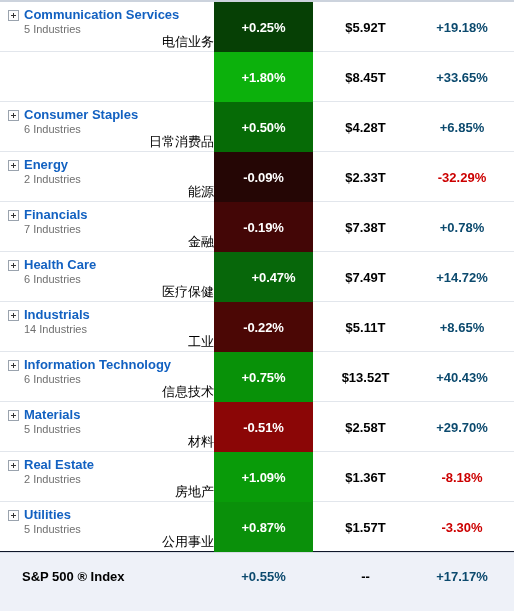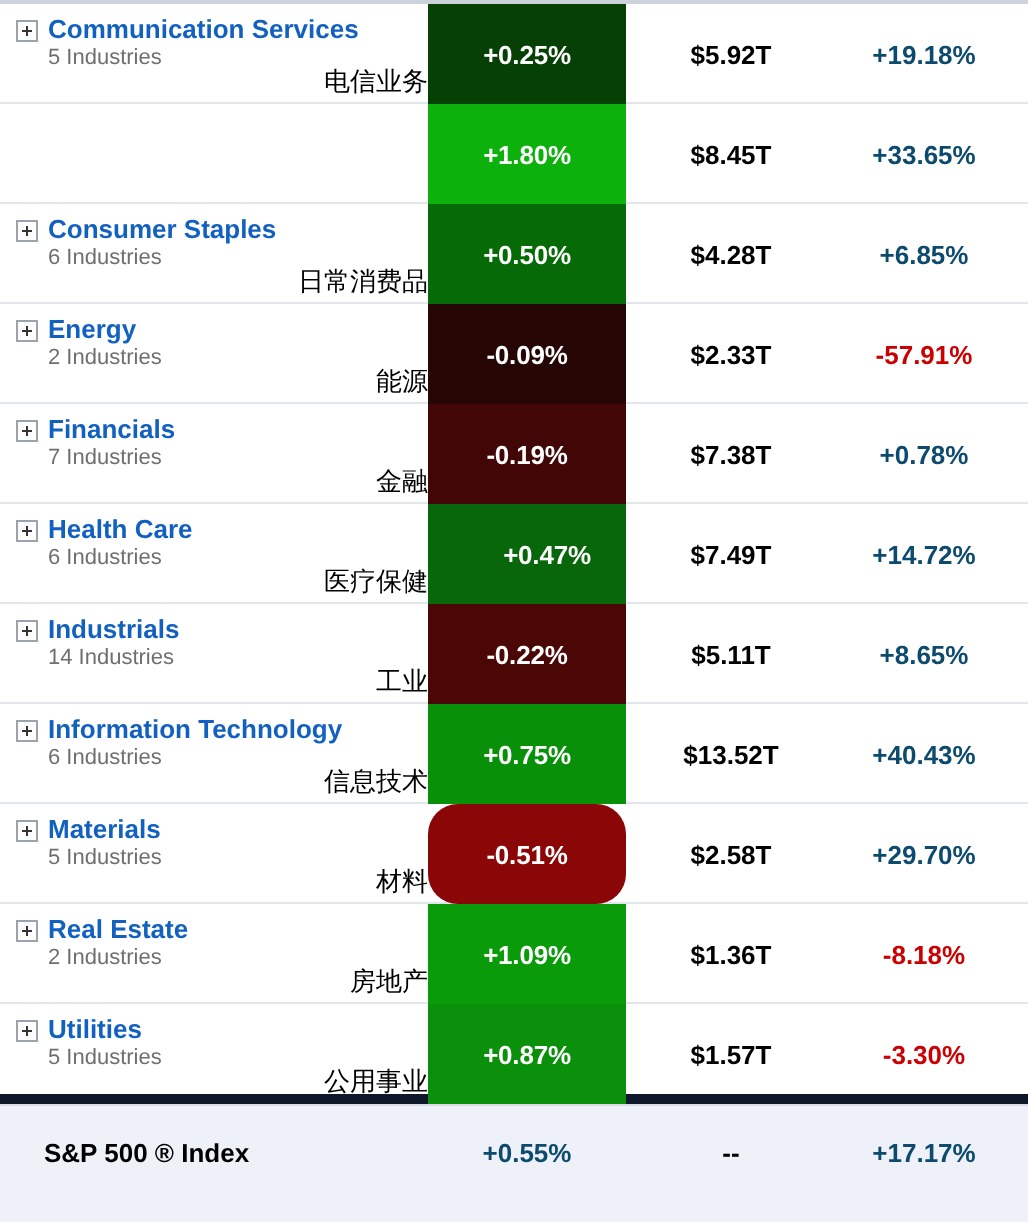--- a/index.html
+++ b/index.html
@@ -13,21 +13,21 @@
     width:514px;
     border-top:2px solid #ccd3dd;
     position:relative;
   }
   .row {
     position:relative;
     height:50px;
     border-bottom:1px solid #e2e6ec;
     background:#ffffff;
   }
-  .row:last-of-type { border-bottom:5px solid #0f172a; }
+  .row:last-of-type { border-bottom:1px solid #0f172a; }
 
   
   .name-cell {
     position:absolute;
     left:0; top:0;
     width:214px; height:50px;
     padding-left:8px;
     padding-top:5px;
   }
   .name-line {
@@ -193,21 +193,21 @@
             <span class="expander"></span>
             <span class="sector-name">Energy</span>
           </div>
           <div class="industries">2 Industries</div>
           <div class="cn-label">能源</div>
         </div>
         <div class="heat" style="background: rgb(37, 6, 5);">
           <span>-0.09%</span>
         </div>
         <div class="mcap">$2.33T</div>
-        <div class="ytd neg">-57.91%</div>
+        <div class="ytd neg">-32.29%</div>
       </div>
       <div class="row">
         <div class="name-cell">
           <div class="name-line">
             <span class="expander"></span>
             <span class="sector-name">Financials</span>
           </div>
           <div class="industries">7 Industries</div>
           <div class="cn-label">金融</div>
         </div>
@@ -264,21 +264,21 @@
       </div>
       <div class="row">
         <div class="name-cell">
           <div class="name-line">
             <span class="expander"></span>
             <span class="sector-name">Materials</span>
           </div>
           <div class="industries">5 Industries</div>
           <div class="cn-label">材料</div>
         </div>
-        <div class="heat" style="background: rgb(139, 6, 6); border-radius: 15px;">
+        <div class="heat" style="background: rgb(139, 6, 6);">
           <span>-0.51%</span>
         </div>
         <div class="mcap">$2.58T</div>
         <div class="ytd pos">+29.70%</div>
       </div>
       <div class="row">
         <div class="name-cell">
           <div class="name-line">
             <span class="expander"></span>
             <span class="sector-name">Real Estate</span>

